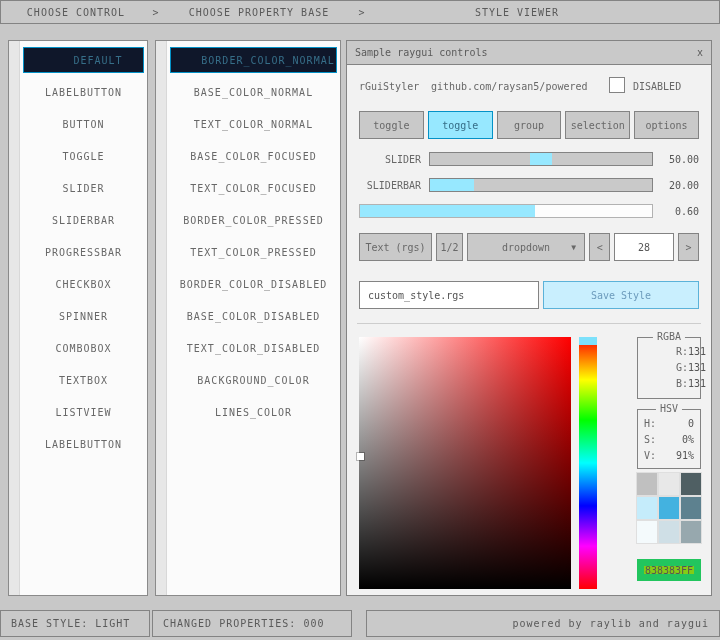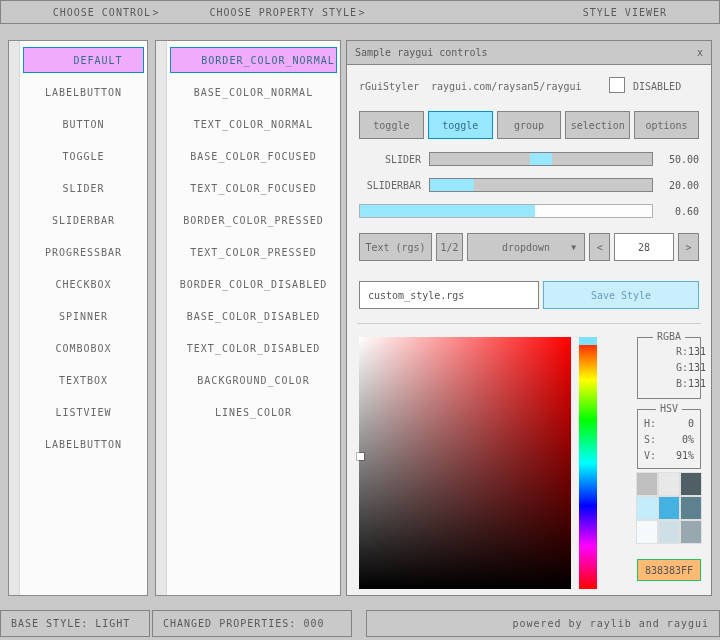--- a/index.html
+++ b/index.html
@@ -8,21 +8,21 @@
     background:#c8c8c8;
     font-family:"DejaVu Sans Mono", monospace;
     font-size:10px; color:#686868;
   }
   
   .topbar {
     position:absolute; left:0; top:0; width:720px; height:24px;
     background:#c9c9c9; border:1px solid #838383; box-sizing:border-box;
     display:flex; align-items:center; letter-spacing:1px; color:#5a5a5a;
   }
-  .tb-sec { display:flex; justify-content:flex-end; }
+  .tb-sec { display:flex; justify-content:center; }
   .tb-sec.s1 { width:150px; }
   .tb-sec.s2 { width:196px; }
   .tb-sec.s3 { width:300px; }
   .chev { width:10px; text-align:center; color:#5a5a5a; }
   
   .listpanel {
     position:absolute; top:40px; height:556px;
     background:#fbfbfb; border:1px solid #8a8a8a; box-sizing:border-box;
   }
   .listpanel.controls { left:8px; width:140px; }
@@ -30,21 +30,21 @@
   .scrollstrip {
     position:absolute; left:0; top:0; bottom:0; width:10px;
     background:#e7e7e7; border-right:1px solid #d8d8d8;
   }
   .items { position:absolute; left:14px; right:3px; top:6px; }
   .li {
     height:26px; margin-bottom:6px; box-sizing:border-box;
     display:flex; align-items:center; justify-content:center;
     letter-spacing:1px; color:#686868; border:1px solid transparent;
   }
-  .li.selected { background:#f0abfc; border-color:#0492c7; color:#366e88;padding-left:29px; }
+  .li.selected { background:#0f172a; border-color:#0492c7; color:#366e88;padding-left:29px; }
   
   .window {
     position:absolute; left:346px; top:40px; width:366px; height:556px;
     background:#f2f2f2; border:1px solid #838383; box-sizing:border-box;
   }
   .titlebar {
     height:23px; background:#c9c9c9; border-bottom:1px solid #838383;
     display:flex; align-items:center; justify-content:space-between;
     padding:0 8px; color:#5a5a5a;
   }
@@ -117,21 +117,21 @@
   .gb-rows { padding:8px 6px 0; }
   .gb-row { display:flex; justify-content:space-between; height:16px; color:#686868; }
   .gb-row .v { color:#555555; }
   .swatches {
     position:absolute; left:290px; top:408px; width:64px;
     display:grid; grid-template-columns:repeat(3, 1fr); grid-auto-rows:22px; gap:2px;
   }
   .swatch { outline:1px solid rgba(0,0,0,0.08); }
   .hexbox {
     position:absolute; left:290px; top:494px; width:64px; height:22px;
-    background:#fdba74; border:1px solid #22c55e; box-sizing:border-box;
+    background:#84cc16; border:7px solid #22c55e; box-sizing:border-box;
     display:flex; align-items:center; justify-content:center; color:#555555;
   }
   
   .sbar {
     position:absolute; top:610px; height:27px;
     background:#c9c9c9; border:1px solid #838383; box-sizing:border-box;
     display:flex; align-items:center; padding:0 10px;
     letter-spacing:1px; color:#5a5a5a;
   }
   .sb1 { left:0; width:150px; }
@@ -142,21 +142,21 @@
 <body>
 
 <div class="app">
 
   <header class="topbar">
     <div class="tb-sec s1">
       <span>CHOOSE CONTROL</span>
     </div>
     <span class="chev">&gt;</span>
     <div class="tb-sec s2">
-      <span>CHOOSE PROPERTY STYLE</span>
+      <span>CHOOSE PROPERTY BASE</span>
     </div>
     <span class="chev">&gt;</span>
     <div class="tb-sec s3">
       <span>STYLE VIEWER</span>
     </div>
   </header>
 
   <div class="listpanel controls">
     <div class="scrollstrip"></div>
     <div class="items">
@@ -195,21 +195,21 @@
   </div>
 
   <div class="window">
     <div class="titlebar">
       <span>Sample raygui controls</span>
       <span>x</span>
     </div>
     <div class="wbody">
 
       <span class="lbl-app">rGuiStyler</span>
-      <span class="lbl-repo">raygui.com/raysan5/raygui</span>
+      <span class="lbl-repo">github.com/raysan5/powered</span>
       <span class="checkbox"></span>
       <span class="lbl-disabled">DISABLED</span>
 
       <div class="toggles">
         <div class="btn">toggle</div>
         <div class="btn active">toggle</div>
         <div class="btn">group</div>
         <div class="btn">selection</div>
         <div class="btn">options</div>
       </div>

